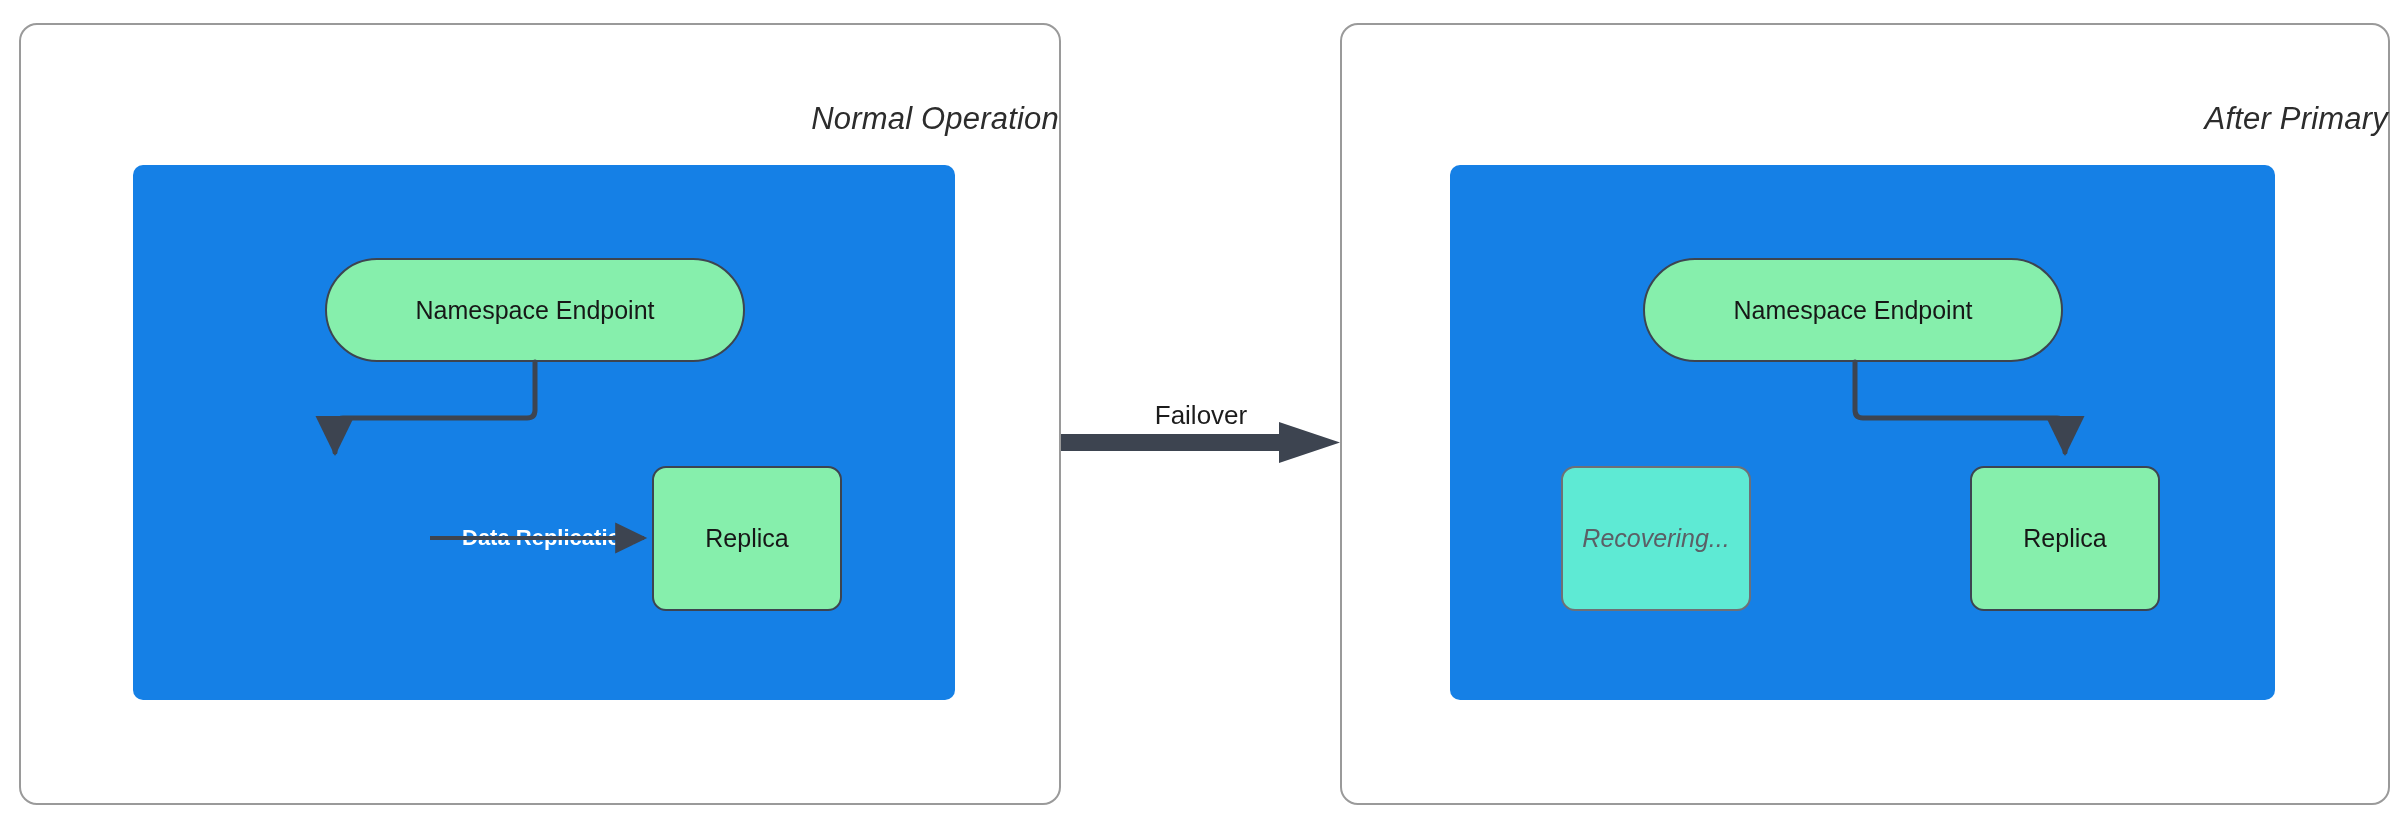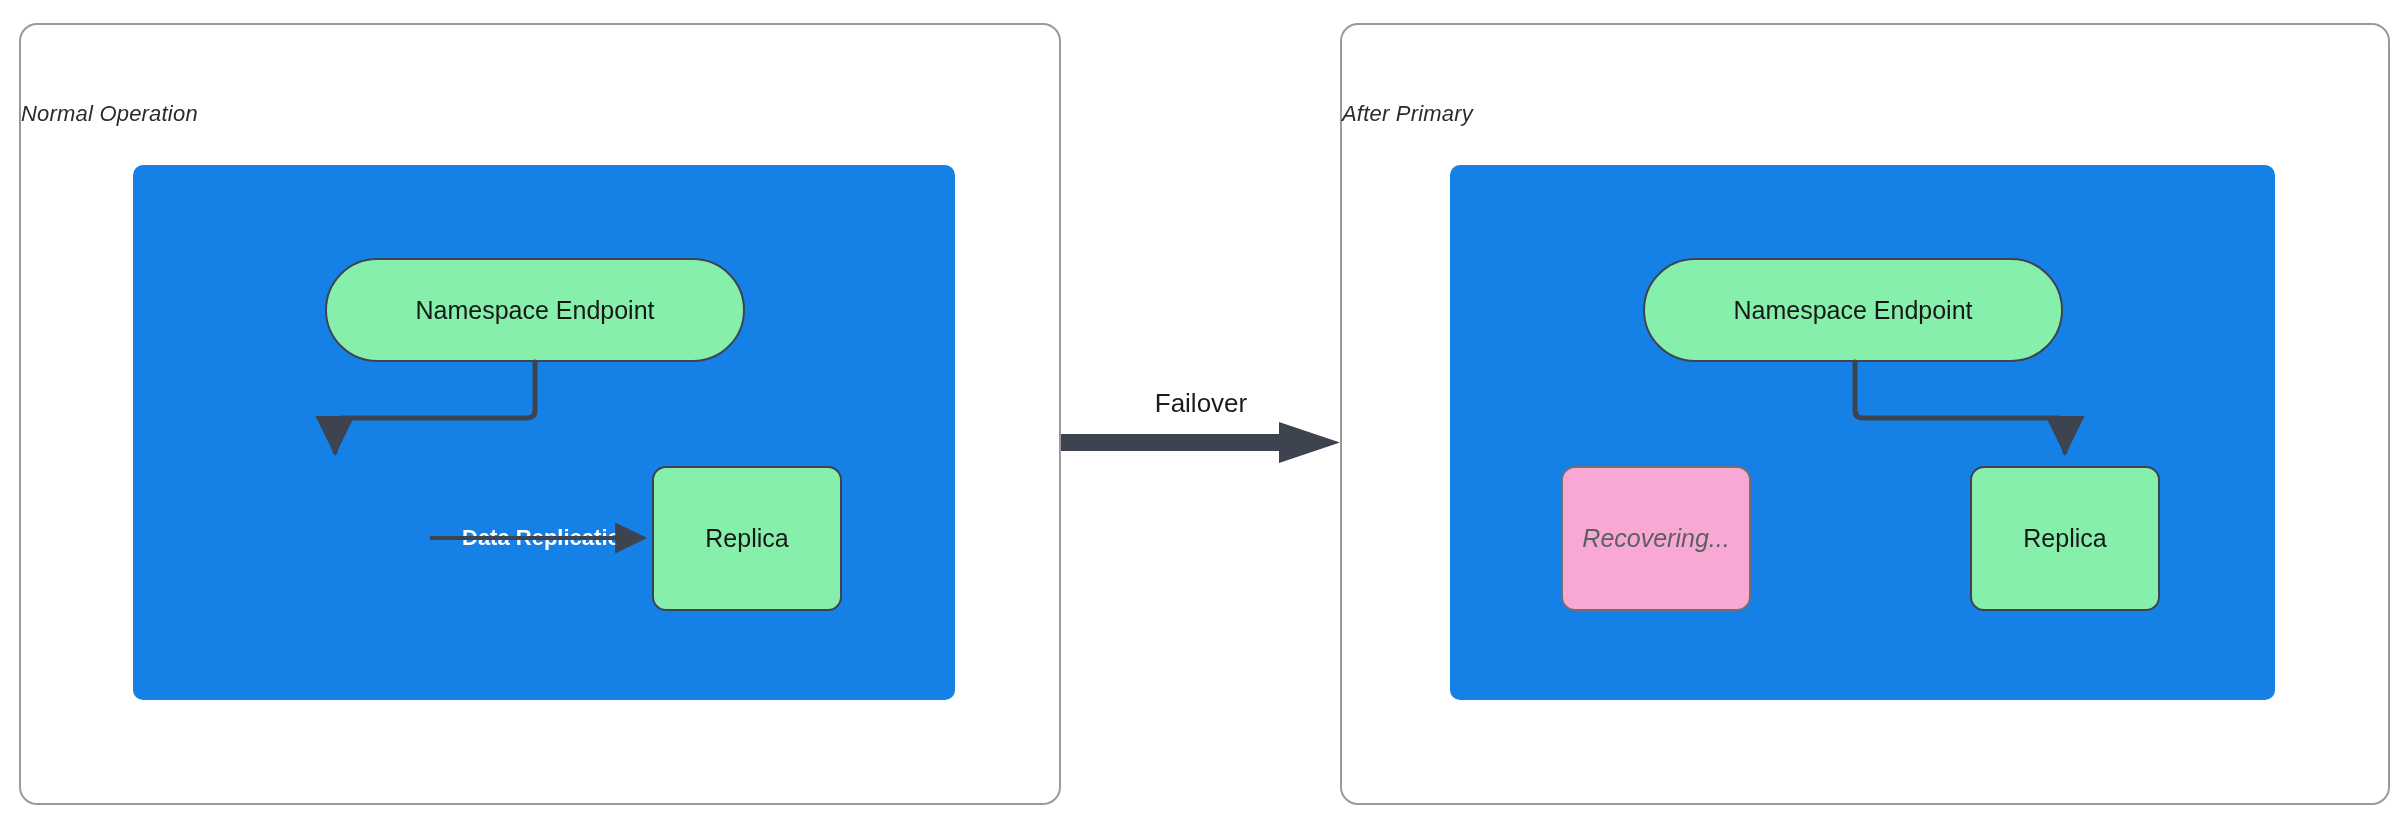--- a/index.html
+++ b/index.html
@@ -6,56 +6,56 @@
   body{width:2407px;height:828px;position:relative;overflow:hidden;
        font-family:"Liberation Sans","DejaVu Sans",sans-serif;}
   .stage{position:absolute;left:0;top:0;width:2407px;height:828px;}
 
   
   .panel{position:absolute;background:#ffffff;border:2px solid #9a9a9a;
          border-radius:18px;box-sizing:border-box;}
   #panel-left{left:19px;top:23px;width:1042px;height:782px;}
   #panel-right{left:1340px;top:23px;width:1050px;height:782px;}
 
-  .panel-title{position:absolute;top:76px;left:0;width:100%;text-align:left;
-               font-size:22px;font-style:italic;color:#2c2c2c;letter-spacing:.2px;}
+  .panel-title{position:absolute;top:76px;left:0;width:100%;text-align:right;
+               font-size:31px;font-style:italic;color:#2c2c2c;letter-spacing:.2px;}
 
   
   .cluster{position:absolute;background:#1580e6;border-radius:10px;}
   #cluster-left{left:133px;top:165px;width:822px;height:535px;}
   #cluster-right{left:1450px;top:165px;width:825px;height:535px;}
 
   
   .node{position:absolute;background:#86efac;border:2.5px solid #3d4450;
         box-sizing:border-box;display:flex;align-items:center;justify-content:center;
         text-align:center;color:#171717;font-size:25px;line-height:1.22;}
   .pill{border-radius:999px;}
   .rect{border-radius:14px;}
 
   #node-endpoint-left{left:325px;top:258px;width:420px;height:104px;}
   #node-primary{left:238px;top:466px;width:190px;height:145px;}
   #node-replica-left{left:652px;top:466px;width:190px;height:145px;}
 
   #node-endpoint-right{left:1643px;top:258px;width:420px;height:104px;}
   #node-recovering{left:1561px;top:466px;width:190px;height:145px;
-                   background:#f9a8d4;border-color:#6e7076;
+                   background:#5eead4;border-color:#6e7076;
                    font-style:italic;color:#5b5f66;}
   #node-replica-right{left:1970px;top:466px;width:190px;height:145px;}
 
   
   .wires{position:absolute;left:0;top:0;width:2407px;height:828px;
          pointer-events:none;overflow:visible;}
 
   
   .edge-label{position:absolute;font-size:22px;font-weight:bold;color:#ffffff;
               white-space:nowrap;}
   #label-data-replication{left:462px;top:525px;}
 
   
-  #label-failover{position:absolute;left:1061px;top:388px;width:280px;
+  #label-failover{position:absolute;left:1061px;top:400px;width:280px;
                   text-align:center;font-size:26px;color:#1c1c1c;}
 </style>
 </head>
 <body>
 
 <div class="stage">
 
   <div class="panel" id="panel-left">
     <div class="panel-title">Normal Operation</div>
   </div>

